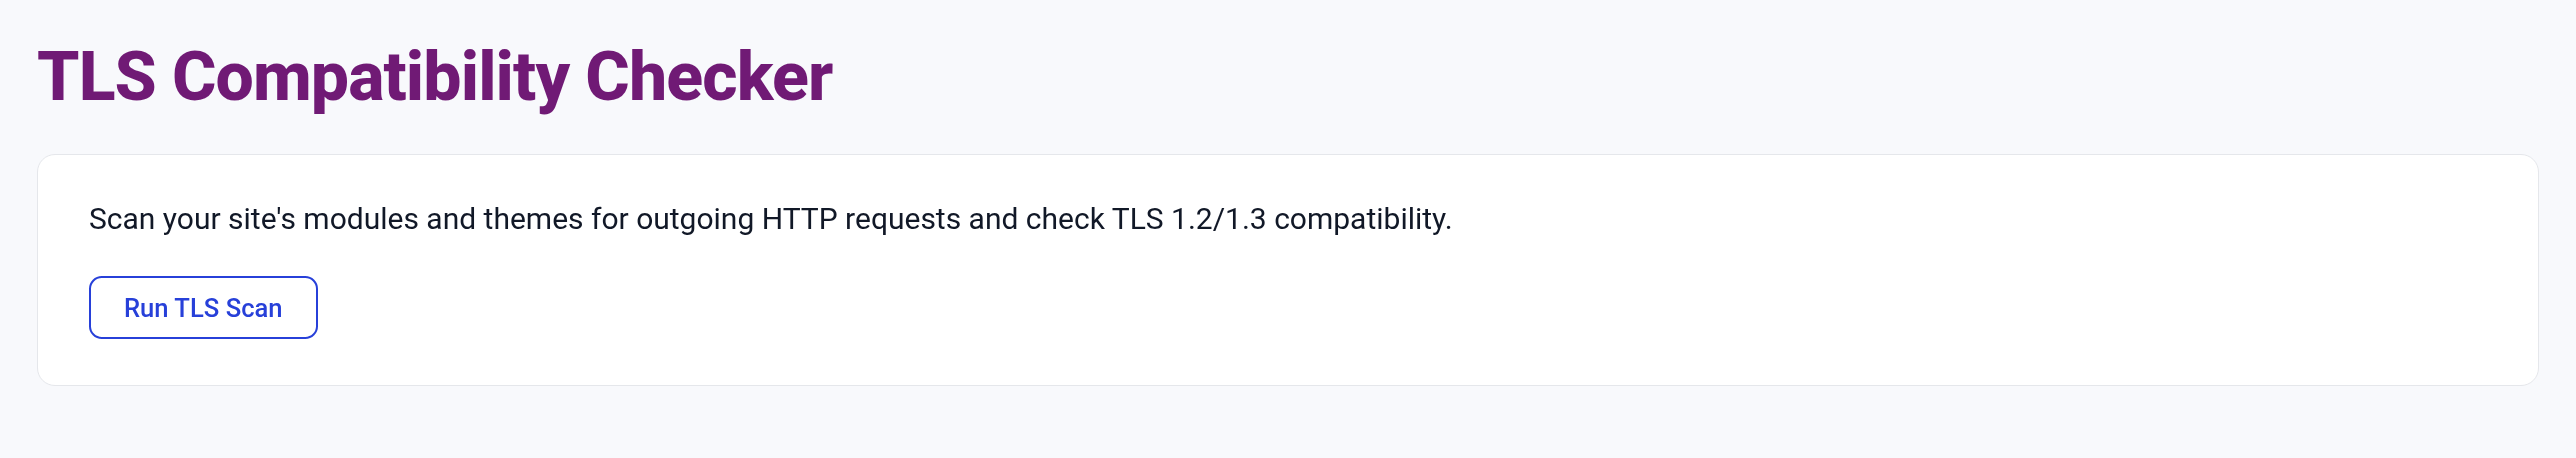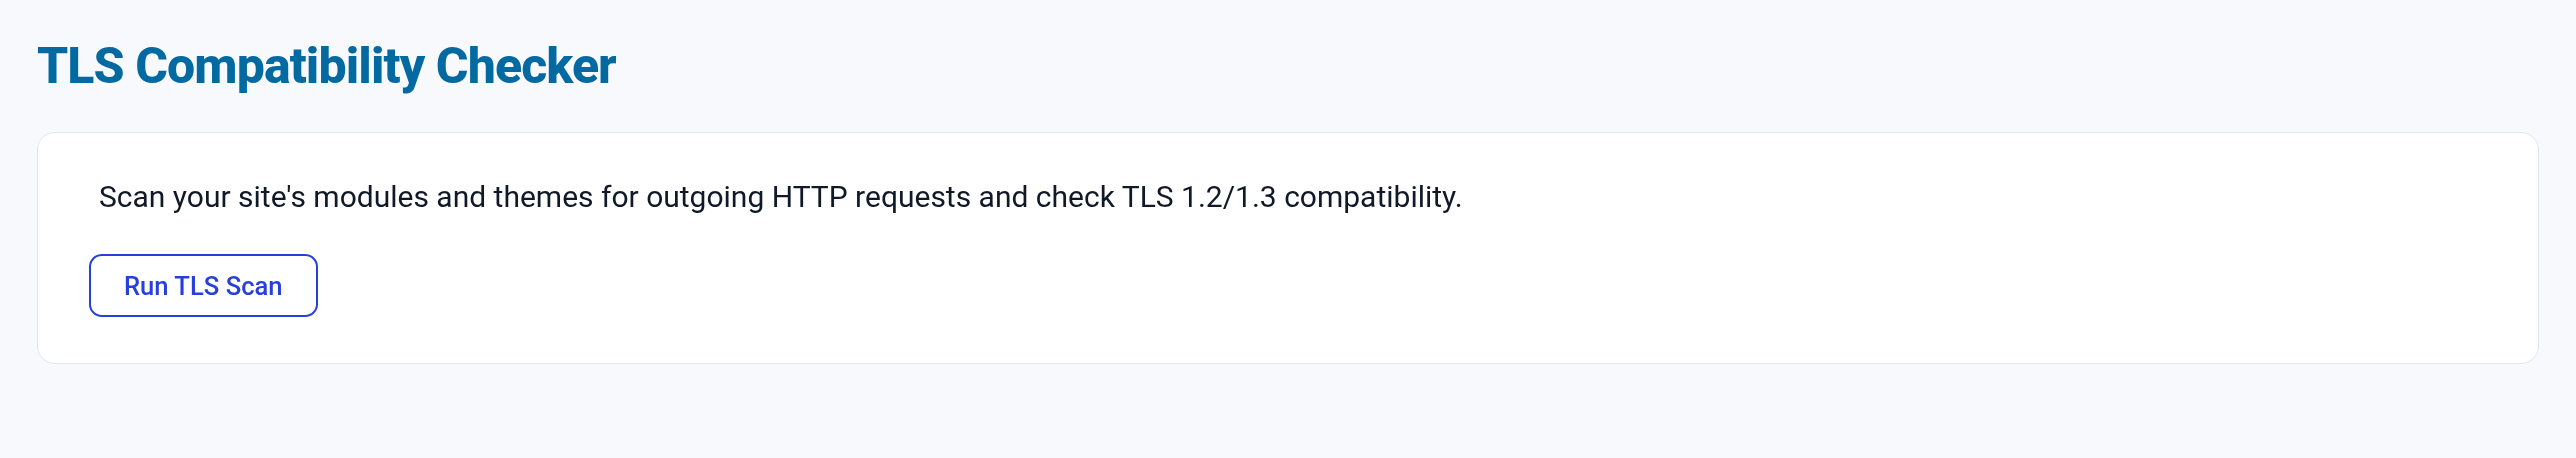--- a/index.html
+++ b/index.html
@@ -6,38 +6,37 @@
       margin: 0;
       padding: 0;
       box-sizing: border-box;
     }
     body {
       font-family: -apple-system, BlinkMacSystemFont, "Segoe UI", Roboto, "Helvetica Neue", Arial, sans-serif;
       background-color: #f8f9fc;
       padding: 37px;
     }
     .page-title {
-      font-size: 50px;
+      font-size: 68px;
       font-weight: 800;
-      color: #0369a1;
+      color: #701a75;
       letter-spacing: -0.9px;
       margin-bottom: 37px;
     }
     .card {
       background-color: #ffffff;
       border: 0.9px solid #e5e7eb;
       border-radius: 18px;
       padding: 46px 51px;
     }
     .description {
       font-size: 30px;
       color: #111827;
       font-weight: 400;
       margin-bottom: 40px;
-      margin-left: 10px;
     }
     .button-row {
       display: flex;
       gap: 27px;
     }
     .btn {
       display: inline-flex;
       align-items: center;
       justify-content: center;
       padding: 14.6px 33px;

